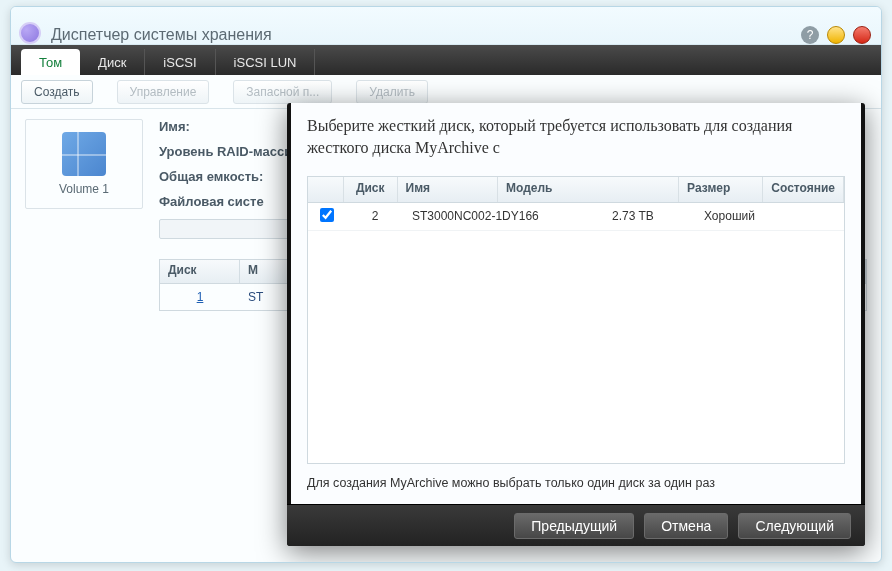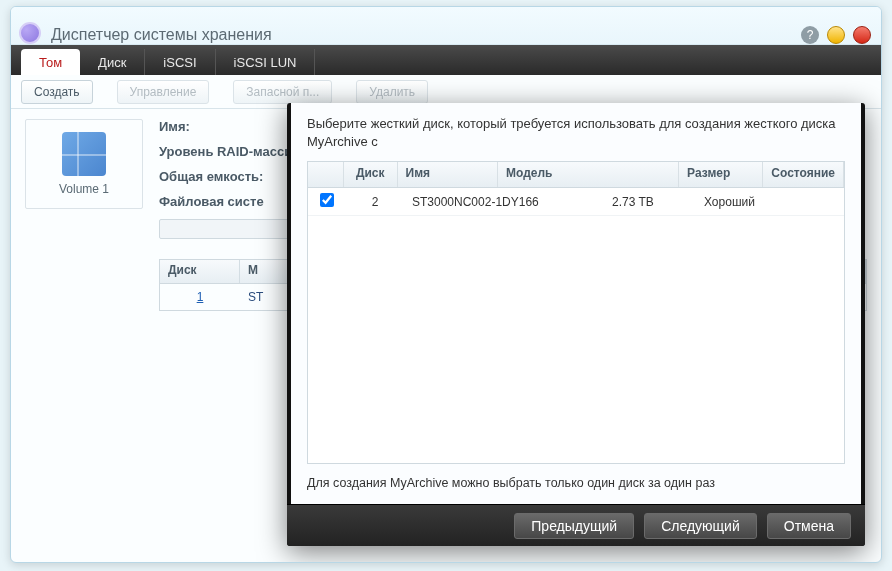--- a/index.html
+++ b/index.html
@@ -57,21 +57,21 @@
     display: flex;
     align-items: center;
     padding: 0 18px;
     color: #e8e8e8;
     font-size: 13px;
     border-right: 1px solid #555;
     cursor: pointer;
   }
   .tab.active {
     background: #ffffff;
-    color: #b91c1c;
+    color: #15803d;
     border-top-left-radius: 4px;
     border-top-right-radius: 4px;
     border-right: none;
   }
 
   .toolbar {
     height: 34px;
     display: flex;
     align-items: center;
     padding: 4px 10px;
@@ -150,21 +150,21 @@
     border-bottom:1px solid #000;
   }
   .modal-body{
     flex:1;
     background:#fbfdff;
     color:#333;
     margin:0 4px;
     padding:12px 16px 8px;
     display:flex;flex-direction:column;
   }
-  .modal-instruction{font-size:13px;color:#333;line-height:1.4;margin-bottom:10px;}
+  .modal-instruction{font-size:16px;color:#333;line-height:1.4;margin-bottom:16px;font-family:Liberation Serif, serif;}
   .modal-table{border:1px solid #cfd9df;flex:1;background:#fff;}
   .mt-head{display:flex;background:linear-gradient(#f7fafc,#e7eef3);border-bottom:1px solid #cfd9df;height:26px;}
   .mt-head div{padding:4px 8px;font-size:12px;color:#4a5a66;font-weight:700;border-right:1px solid #d8e0e5;}
   .mt-row{display:flex;height:28px;align-items:center;border-bottom:1px solid #f0f3f5;}
   .mt-row div{padding:4px 8px;font-size:12px;color:#333;}
   .c-chk{width:38px;text-align:center;}
   .c-disk{width:58px;text-align:center;}
   .c-name{width:110px;}
   .c-model{width:200px;}
   .c-size{width:92px;}
@@ -264,17 +264,17 @@
           <div class="c-disk">2</div>
           <div class="c-model">ST3000NC002-1DY166</div>
           <div class="c-size">2.73 TB</div>
           <div class="c-state">Хороший</div>
         </div>
       </div>
       <div class="modal-note">Для создания MyArchive можно выбрать только один диск за один раз</div>
     </div>
     <div class="modal-footer">
       <div class="mbtn">Предыдущий</div>
+      <div class="mbtn">Отмена</div>
       <div class="mbtn">Следующий</div>
-      <div class="mbtn">Отмена</div>
     </div>
   </div>
 </div>
 
 </body></html>

